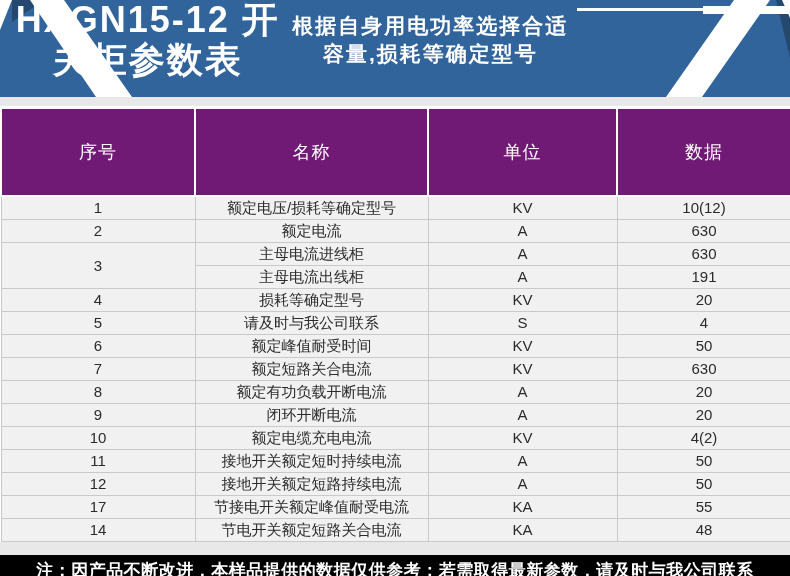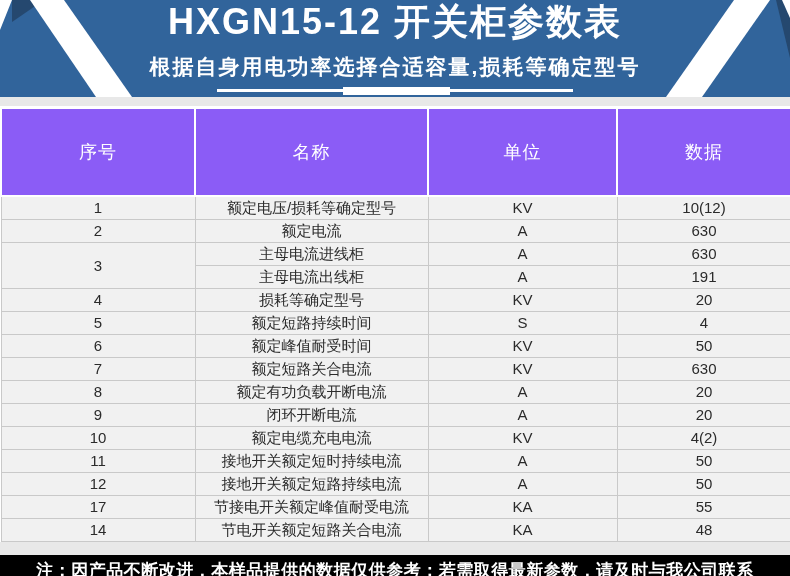--- a/index.html
+++ b/index.html
@@ -14,21 +14,21 @@
   .banner {
     position: relative;
     width: 790px; height: 97px;
     background: #31649b;
     overflow: hidden;
   }
   .banner svg.deco { position: absolute; inset: 0; width: 100%; height: 100%; }
   .banner-text {
     position: relative; z-index: 2;
     height: 100%;
-    display: flex; flex-direction: column; align-items: center; justify-content: center;
+    display: flex; flex-direction: row; align-items: flex-start; justify-content: center; padding-left: 12px;
   }
   .banner-title {
     color: #ffffff; font-weight: bold;
     font-size: 36px; line-height: 1.1; letter-spacing: 2px;
     text-align: center;
   }
   .banner-subtitle {
     color: #ffffff; font-weight: bold;
     font-size: 21px; letter-spacing: 2px; margin-top: 12px;
     text-align: center;
@@ -47,21 +47,21 @@
   }
   
   .gap { width: 790px; background: #e8e8e8; }
   .gap-top { height: 10px; border-bottom: 1px solid #ffffff; }
   .gap-bottom { height: 13px; }
   
   table.spec {
     width: 790px; border-collapse: collapse; table-layout: fixed;
   }
   table.spec thead th {
-    background: #8b5cf6; color: #ffffff;
+    background: #701a75; color: #ffffff;
     font-size: 18px; font-weight: normal;
     height: 88px; text-align: center; vertical-align: middle;
     border: 2px solid #ffffff;
     letter-spacing: 1px;
   }
   table.spec tbody td {
     background: #f1f1f1; color: #2b2b2b;
     font-size: 15px; height: 22px; line-height: 22px;
     text-align: center; vertical-align: middle;
     border: 1px solid #c9c9c9;
@@ -145,21 +145,21 @@
         <td>191</td>
       </tr>
       <tr>
         <td>4</td>
         <td>损耗等确定型号</td>
         <td>KV</td>
         <td>20</td>
       </tr>
       <tr>
         <td>5</td>
-        <td>额定短路持续时间</td>
+        <td>请及时与我公司联系</td>
         <td>S</td>
         <td>4</td>
       </tr>
       <tr>
         <td>6</td>
         <td>额定峰值耐受时间</td>
         <td>KV</td>
         <td>50</td>
       </tr>
       <tr>

